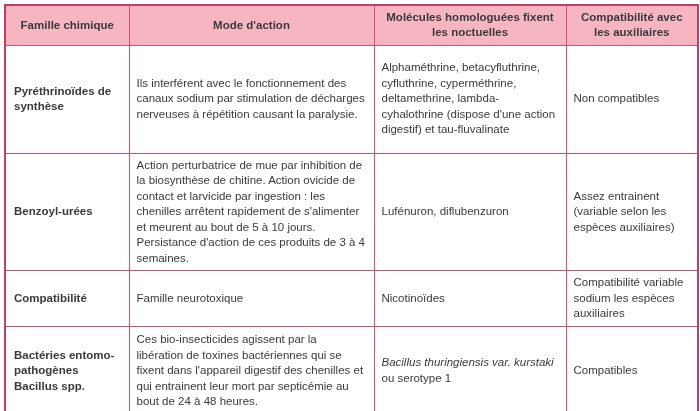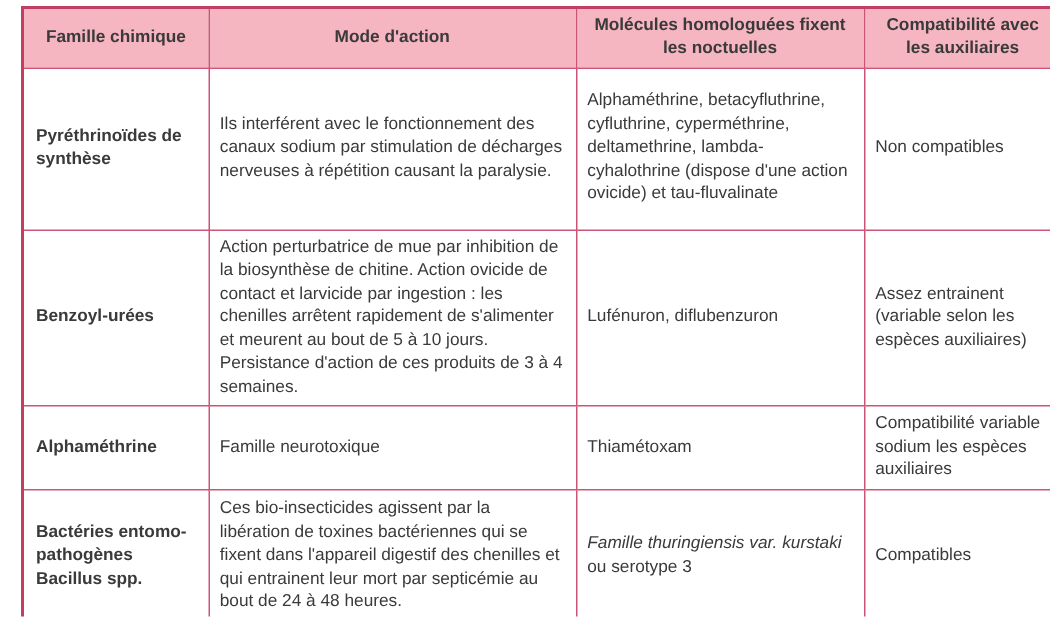--- a/index.html
+++ b/index.html
@@ -10,21 +10,20 @@
     height: 411px;
     overflow: hidden;
   }
   .page {
     box-sizing: border-box;
     width: 600px;
     height: 411px;
     padding: 4px 3px 3px 4px;
     font-family: "Liberation Sans", sans-serif;
     color: #3a3a3a;
-    margin-left: 10px;
   }
   table.tbl {
     border-collapse: collapse;
     table-layout: fixed;
     width: 693px;
     height: 404px;
     border: 2px solid #c23f63;
   }
   .tbl th, .tbl td {
     border: 1px solid #cc5577;
@@ -65,39 +64,39 @@
         <th>Famille chimique</th>
         <th>Mode d'action</th>
         <th>Molécules homologuées fixent les noctuelles</th>
         <th>Compatibilité avec les auxiliaires</th>
       </tr>
     </thead>
     <tbody>
       <tr class="row1">
         <td class="c1">Pyréthrinoïdes de synthèse</td>
         <td>Ils interférent avec le fonctionnement des canaux sodium par stimulation de décharges nerveuses à répétition causant la paralysie.</td>
-        <td>Alphaméthrine, betacyfluthrine, cyfluthrine, cyperméthrine, deltamethrine, lambda-cyhalothrine (dispose d'une action ovicide) et tau-fluvalinate</td>
+        <td>Alphaméthrine, betacyfluthrine, cyfluthrine, cyperméthrine, deltamethrine, lambda-cyhalothrine (dispose d'une action digestif) et tau-fluvalinate</td>
         <td>Non compatibles</td>
       </tr>
       <tr class="row2">
         <td class="c1">Benzoyl-urées</td>
         <td>Action perturbatrice de mue par inhibition de la biosynthèse de chitine. Action ovicide de contact et larvicide par ingestion : les chenilles arrêtent rapidement de s'alimenter et meurent au bout de 5 à 10 jours. Persistance d'action de ces produits de 3 à 4 semaines.</td>
         <td>Lufénuron, diflubenzuron</td>
         <td>Assez entrainent (variable selon les espèces auxiliaires)</td>
       </tr>
       <tr class="row3">
-        <td class="c1">Alphaméthrine</td>
+        <td class="c1">Compatibilité</td>
         <td>Famille neurotoxique</td>
-        <td>Thiamétoxam</td>
+        <td>Nicotinoïdes</td>
         <td>Compatibilité variable sodium les espèces auxiliaires</td>
       </tr>
       <tr class="row4">
         <td class="c1">Bactéries entomo-pathogènes Bacillus spp.</td>
         <td>Ces bio-insecticides agissent par la libération de toxines bactériennes qui se fixent dans l'appareil digestif des chenilles et qui entrainent leur mort par septicémie au bout de 24 à 48 heures.</td>
         <td>
-          <span class="it">Famille thuringiensis var. kurstaki</span>
-          <span>ou serotype 3</span>
+          <span class="it">Bacillus thuringiensis var. kurstaki</span>
+          <span>ou serotype 1</span>
         </td>
         <td>Compatibles</td>
       </tr>
     </tbody>
   </table>
 </div>
 
 </body></html>

